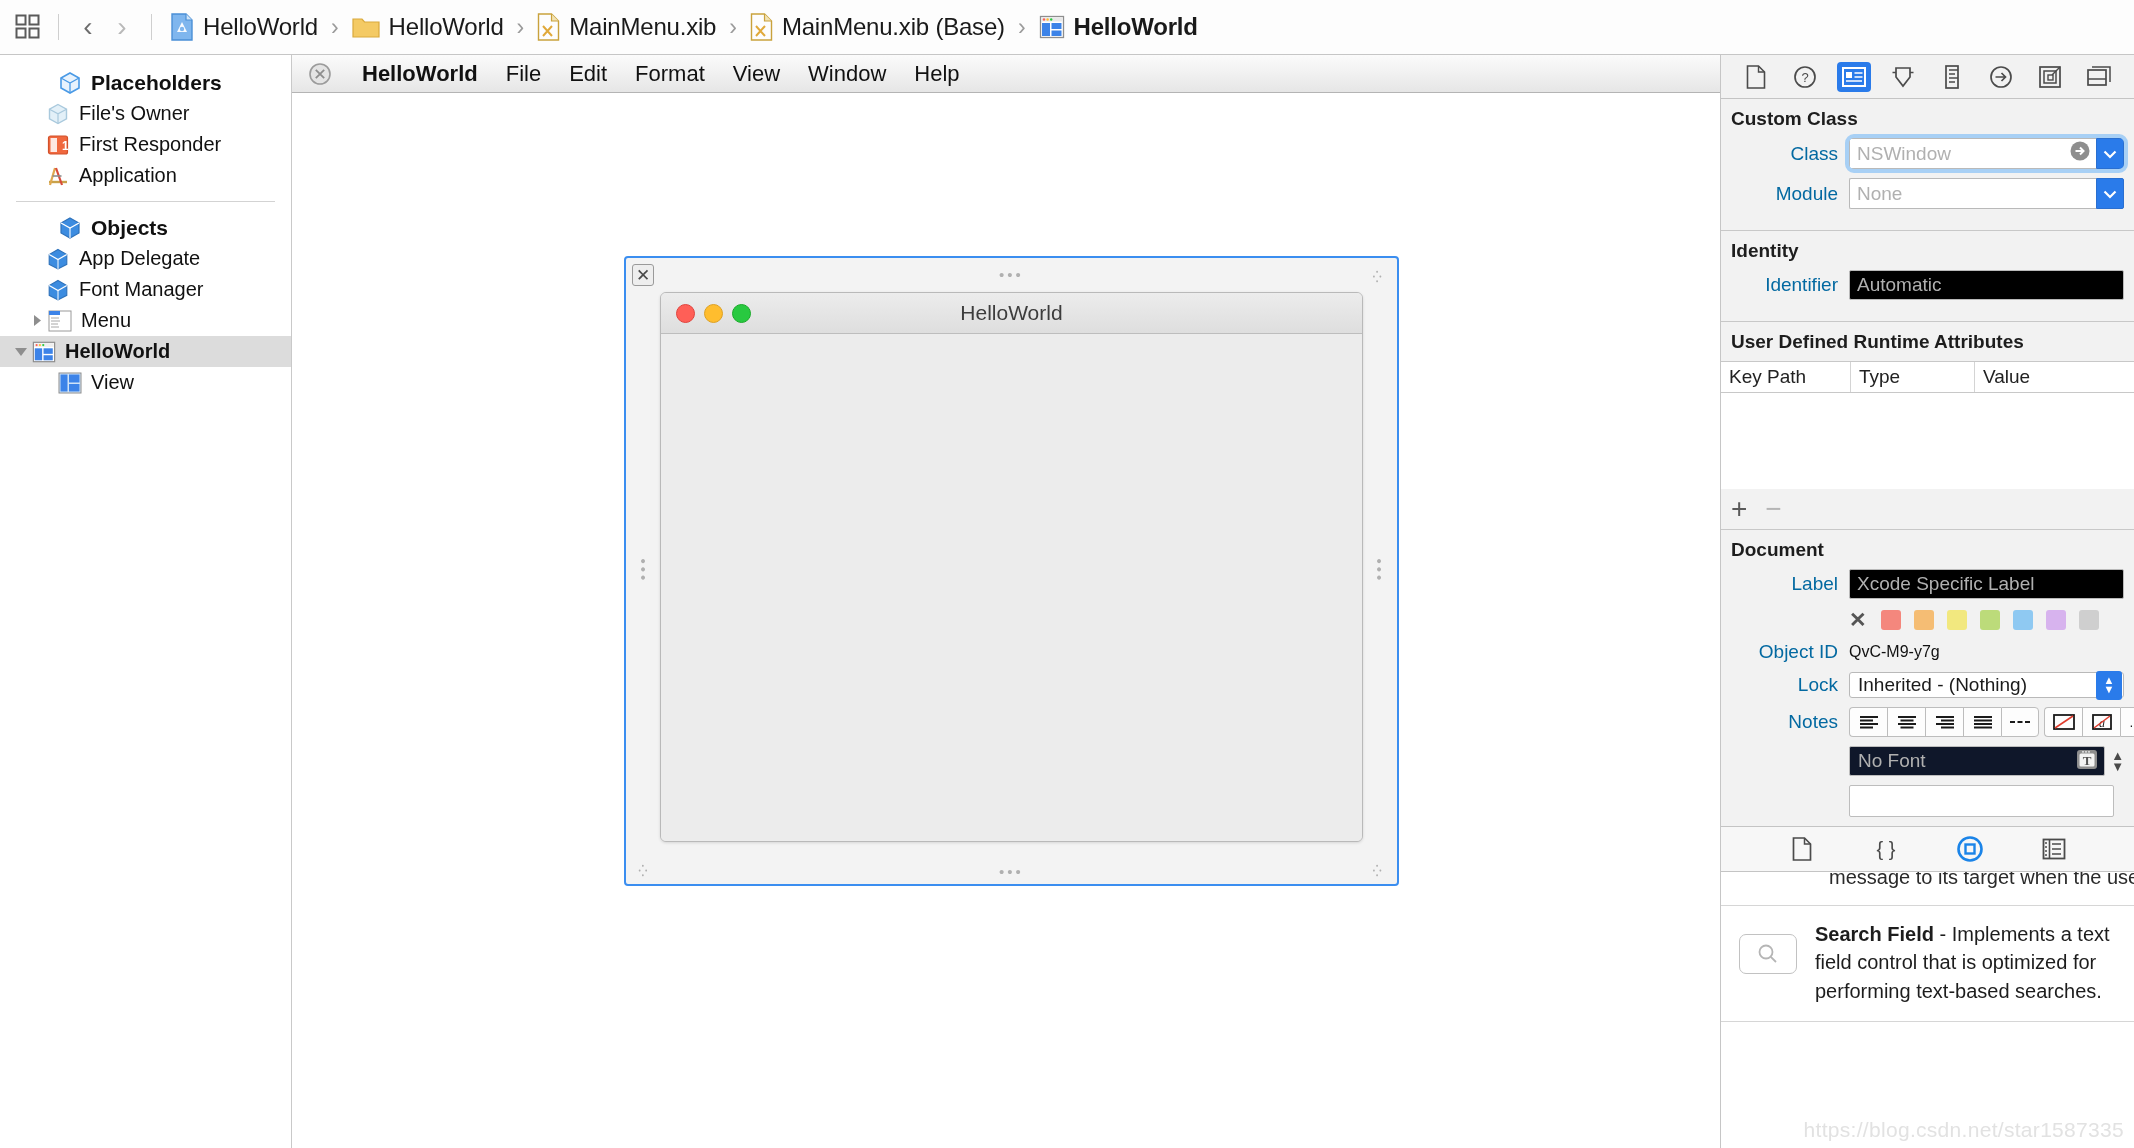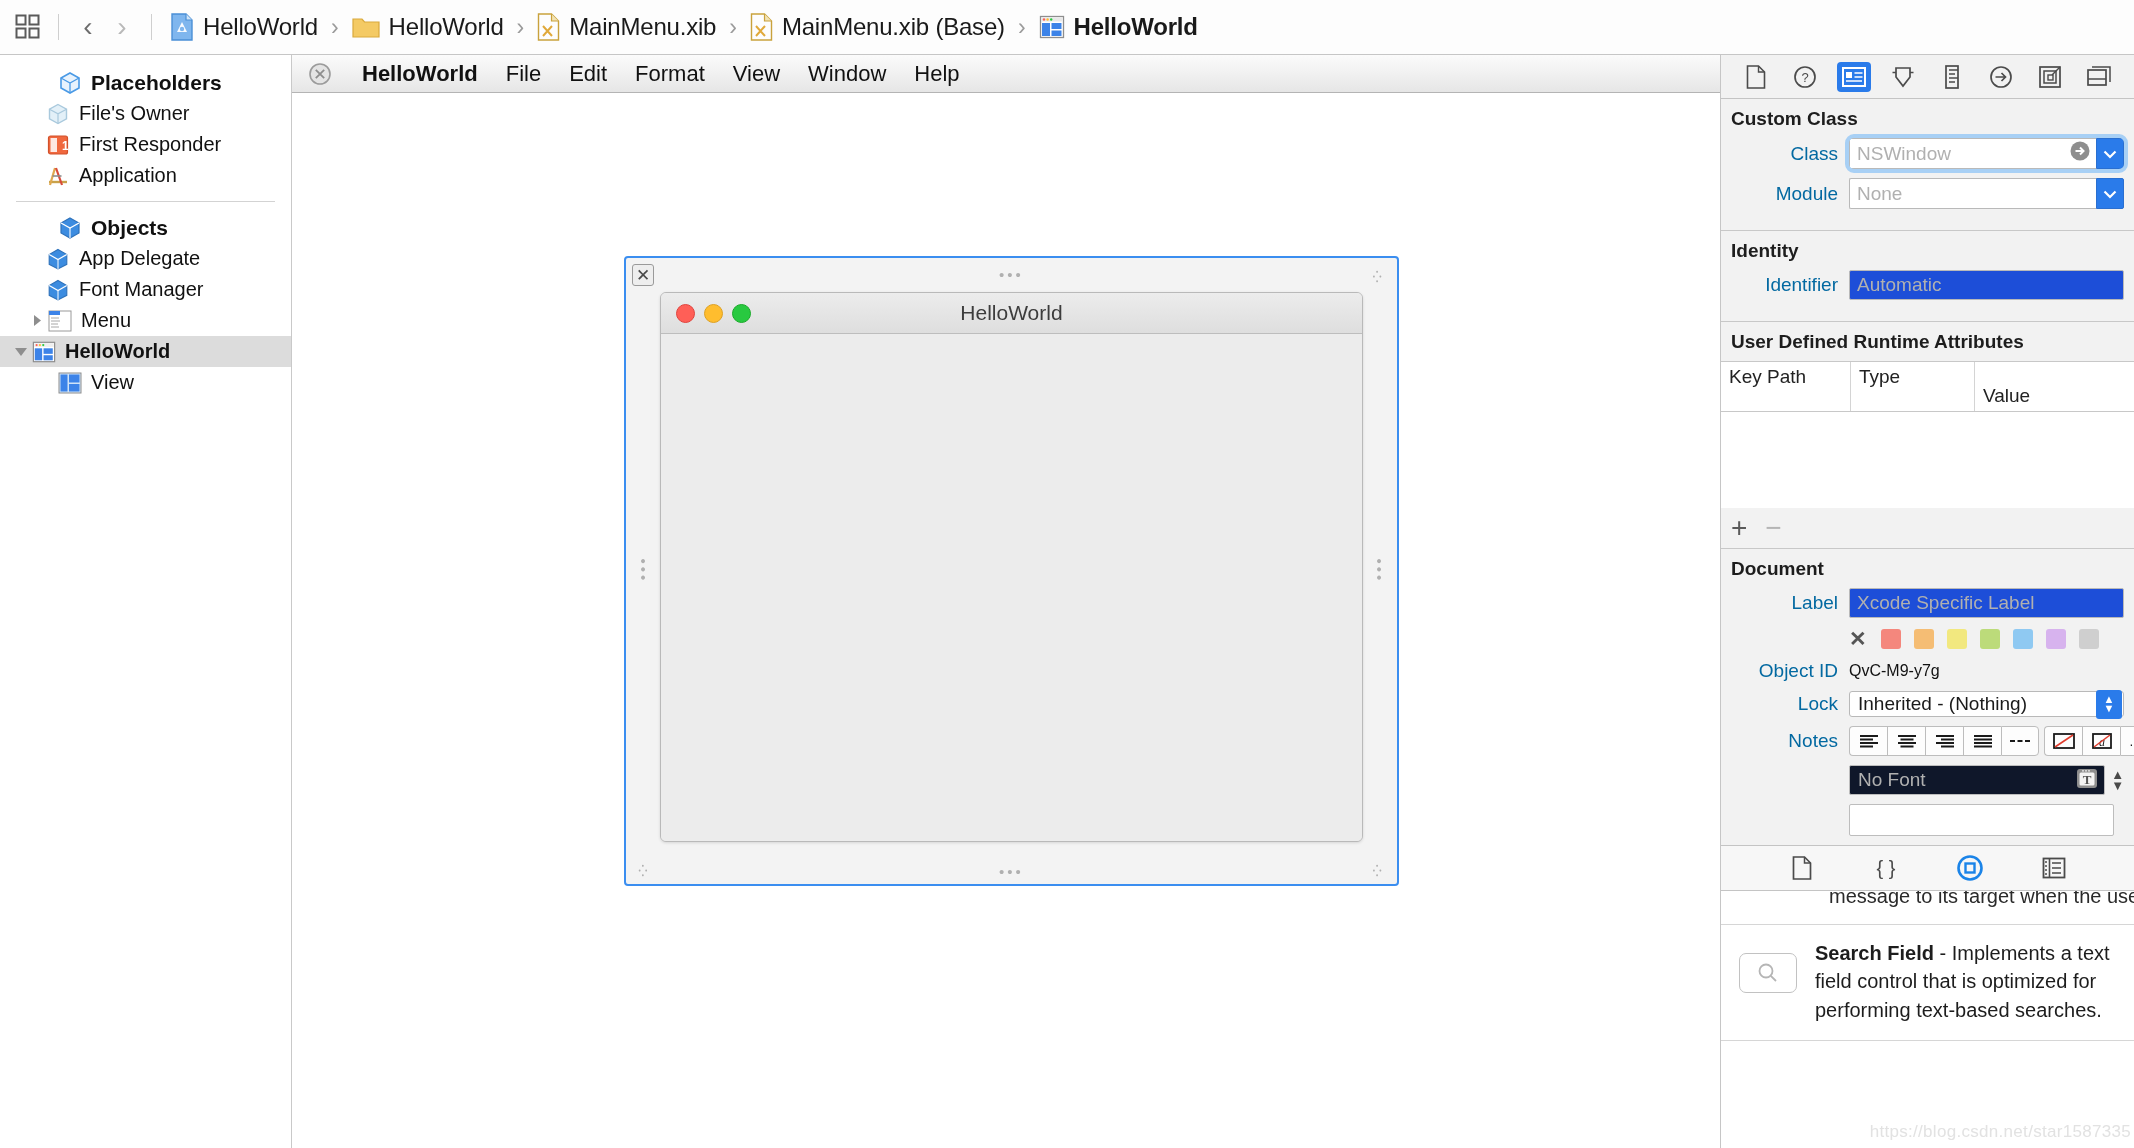--- a/index.html
+++ b/index.html
@@ -153,21 +153,21 @@
   .sec-sep { height:1px; background:#c8c8c8; }
 
   .frow { display:flex; align-items:center; margin-bottom: 9px; }
   .flabel {
     width: 128px; text-align:right; padding-right:11px;
     font-size:19px; color:#0369a1; flex:0 0 auto; white-space:nowrap;
   }
   .fctl { flex:1; display:flex; align-items:center; min-width:0; padding-right:10px; }
 
   .txtfield {
-    flex:1; height:30px; background:#1d4ed8; border:1px solid #b9b9b9; border-radius:2px;
+    flex:1; height:30px; background:#000000; border:1px solid #b9b9b9; border-radius:2px;
     display:flex; align-items:center; padding: 0 7px; font-size:19px; color:#b0b0b0;
     min-width:0; white-space:nowrap; overflow:hidden;
   }
   .combo-wrap {
     flex:1; display:flex; align-items:center; min-width:0;
     border-radius:3px;
   }
   .combo-wrap.focused {
     outline: 4px solid #a8d0f5; border-radius:5px;
   }
@@ -193,21 +193,21 @@
   }
 
   
   .rt-head {
     display:flex; background:#fff; border-top:1px solid #c8c8c8; border-bottom:1px solid #c8c8c8;
     font-size:19px; color:#222;
   }
   .rt-head div { padding: 4px 8px; }
   .rt-c1 { width:130px; border-right:1px solid #d4d4d4; }
   .rt-c2 { width:124px; border-right:1px solid #d4d4d4; }
-  .rt-c3 { flex:1;margin-top:19px; }
+  .rt-c3 { flex:1; }
   .rt-body { background:#fff; height: 96px; }
   .rt-tools { background:#f2f2f2; height:40px; display:flex; align-items:center; padding-left:10px; gap:18px; }
   .rt-plus { font-size:28px; color:#5a5a5a; line-height:1; font-weight:300; }
   .rt-minus { font-size:28px; color:#b5b5b5; line-height:1; font-weight:300; }
 
   
   .swatches { display:flex; align-items:center; gap:13px; }
   .sw { width:20px; height:20px; border-radius:3px; }
   .sw-x { font-size:21px; color:#555; font-weight:600; margin-right:1px; }
 
@@ -242,22 +242,22 @@
   }
   .lib-item.clipped { padding-top:0; height:34px; overflow:hidden; }
   .lib-clip-text { font-size:20px; color:#2a2a2a; margin-left: 90px; margin-top:-6px; white-space:nowrap; }
   .lib-thumb {
     width:58px; height:40px; border:1px solid #c2c2c2; border-radius:7px; background:#fff;
     display:flex; align-items:center; justify-content:center; flex:0 0 auto; margin-top:14px;
   }
   .lib-desc { font-size:20px; color:#1d1d1d; line-height:1.42; }
   .lib-desc b { font-weight:700; }
   .watermark {
-    position:absolute; right:3px; bottom:6px;
-    font-size:17px; color:#e2e2e2; letter-spacing:0.3px; white-space:nowrap;
+    position:absolute; right:10px; bottom:6px;
+    font-size:21px; color:#e2e2e2; letter-spacing:0.3px; white-space:nowrap;
   }
 </style>
 </head>
 <body>
 
 <div class="app">
 
   <div class="jumpbar">
     <div class="jb-grid">
       <svg class="ic" width="26" height="26" viewBox="0 0 26 26">

